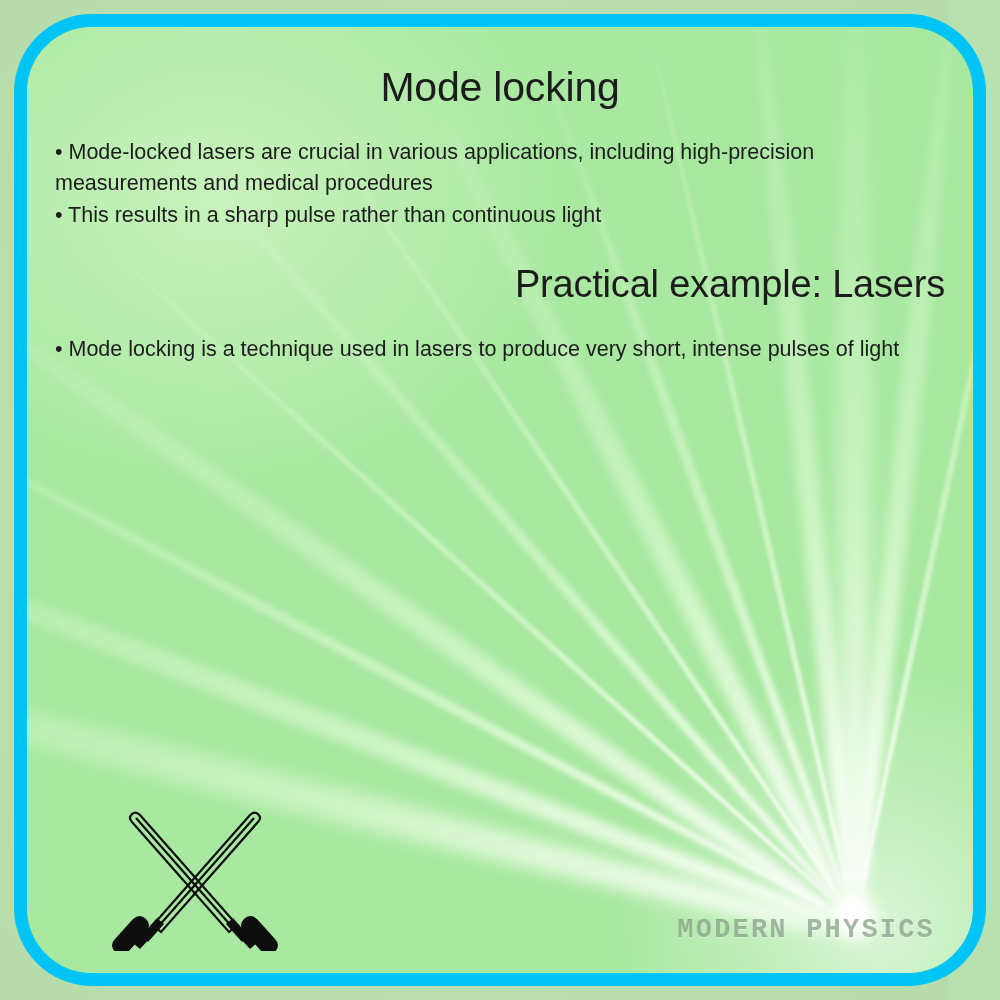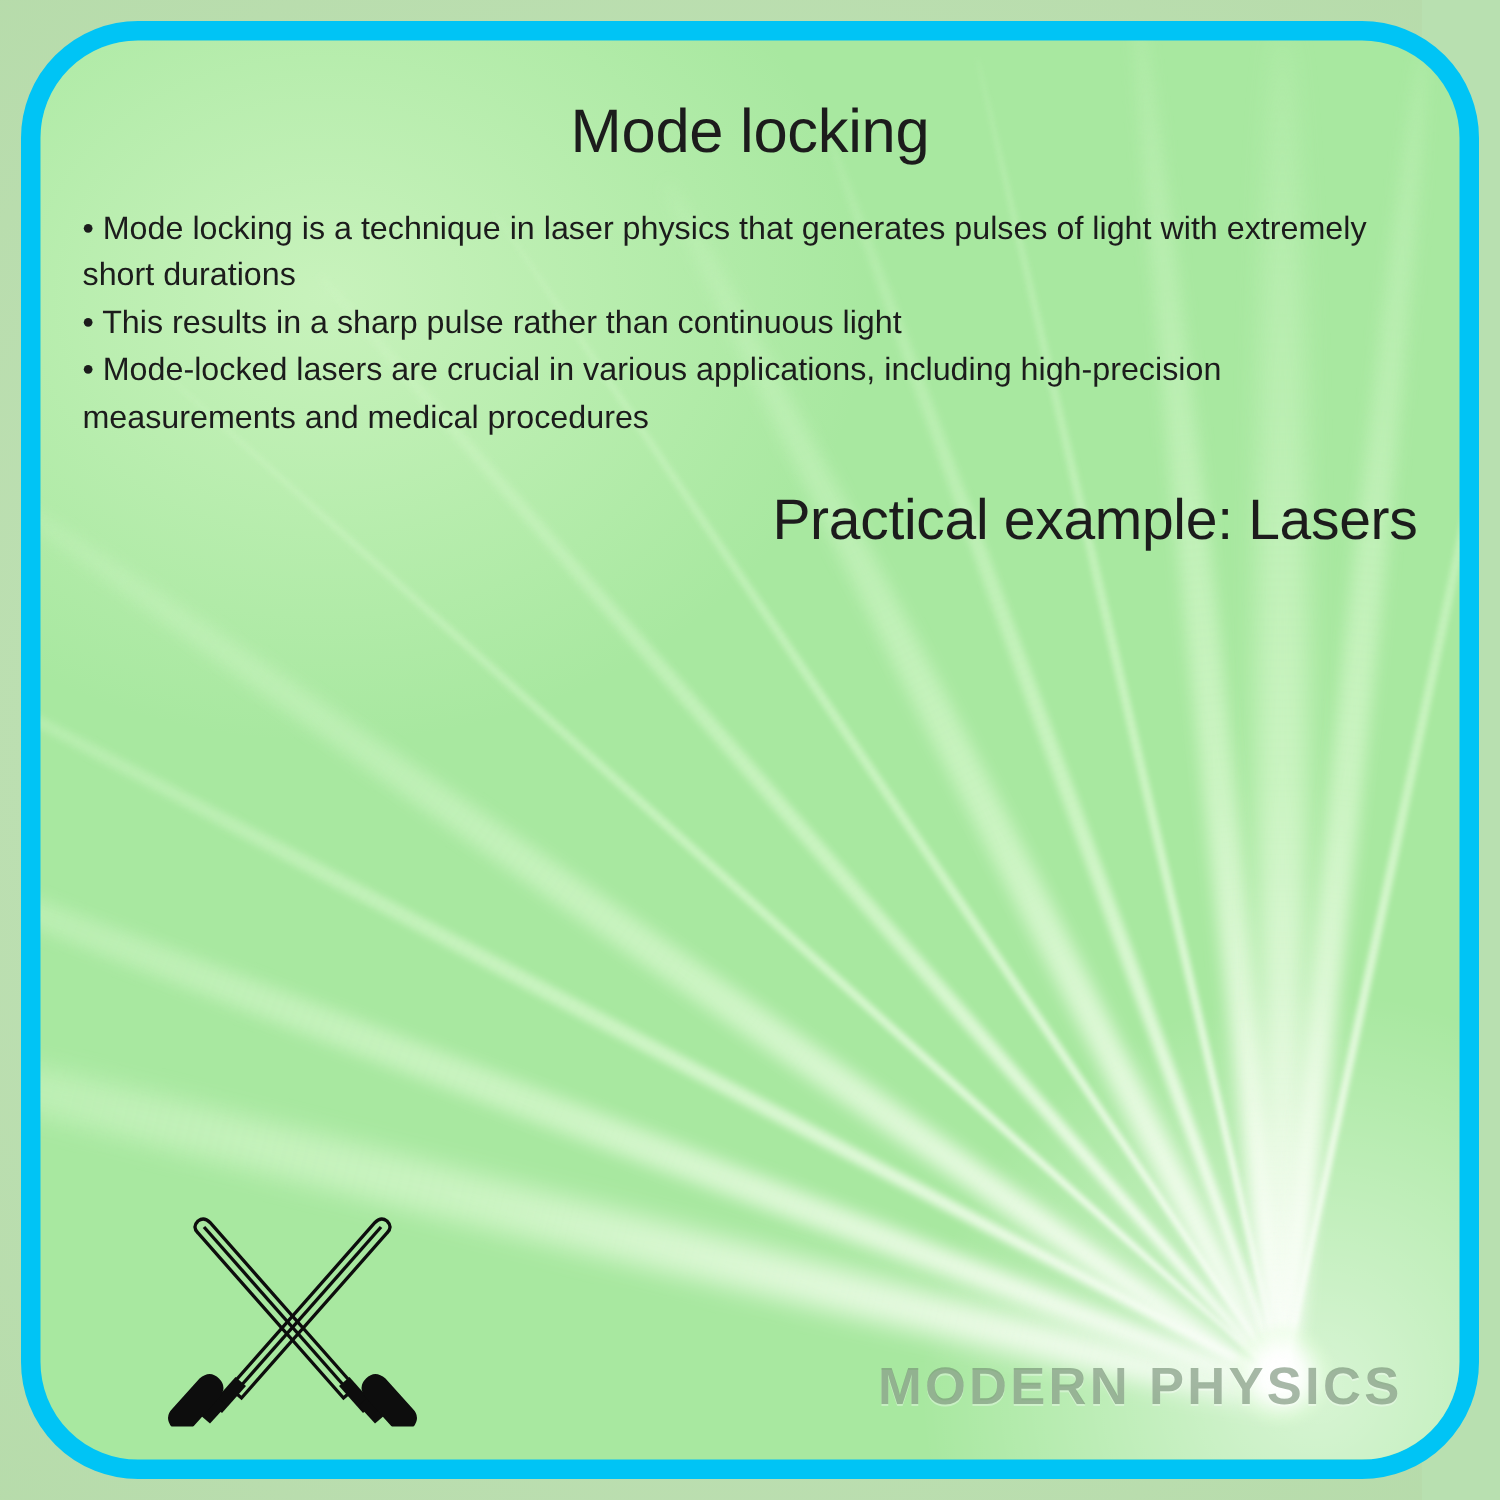--- a/index.html
+++ b/index.html
@@ -148,22 +148,22 @@
     bottom: 22px;
     width: 168px;
     height: 148px;
   }
 
   
   #watermark {
     position: absolute;
     right: 38px;
     bottom: 28px;
-    font-family: Liberation Sans, sans-serif;
-    font-size: 35px;
+    font-family: Liberation Mono, monospace;
+    font-size: 27px;
     font-weight: bold;
     letter-spacing: 2.2px;
     color: rgba(115,140,115,0.62);
     text-shadow: 0 1px 0 rgba(255,255,255,0.35);
     user-select: none;
   }
 </style>
 </head>
 <body>
 
@@ -192,28 +192,28 @@
       <div class="beam thin" style="width:880px;  transform: rotate(282deg);"></div>
 
       <div class="hotspot"></div>
     </div>
 
     <div id="content">
 
       <h1 class="slide-title">Mode locking</h1>
 
       <ul class="bullets" id="bullets-1">
-        <li>• Mode locking is a technique in laser physics that generates pulses of light with extremely short durations</li>
+        <li>• Mode-locked lasers are crucial in various applications, including high-precision measurements and medical procedures</li>
         <li>• This results in a sharp pulse rather than continuous light</li>
-        <li>• Mode-locked lasers are crucial in various applications, including high-precision measurements and medical procedures</li>
       </ul>
 
       <h2 class="section-title">Practical example: Lasers</h2>
 
       <ul class="bullets" id="bullets-2">
+        <li>• Mode locking is a technique used in lasers to produce very short, intense pulses of light</li>
       </ul>
 
       <svg id="saber-icon" viewBox="0 0 168 148">
 
         <g>
 
           <path d="M 42 122 L 139 12 Q 143 8 147 11 Q 151 15 147 19 L 50 129 Z" fill="none" stroke="#0d0d0d" stroke-width="2.2"></path>
 
           <path d="M 46 125 L 143 15" fill="none" stroke="#0d0d0d" stroke-width="2.2"></path>
 

